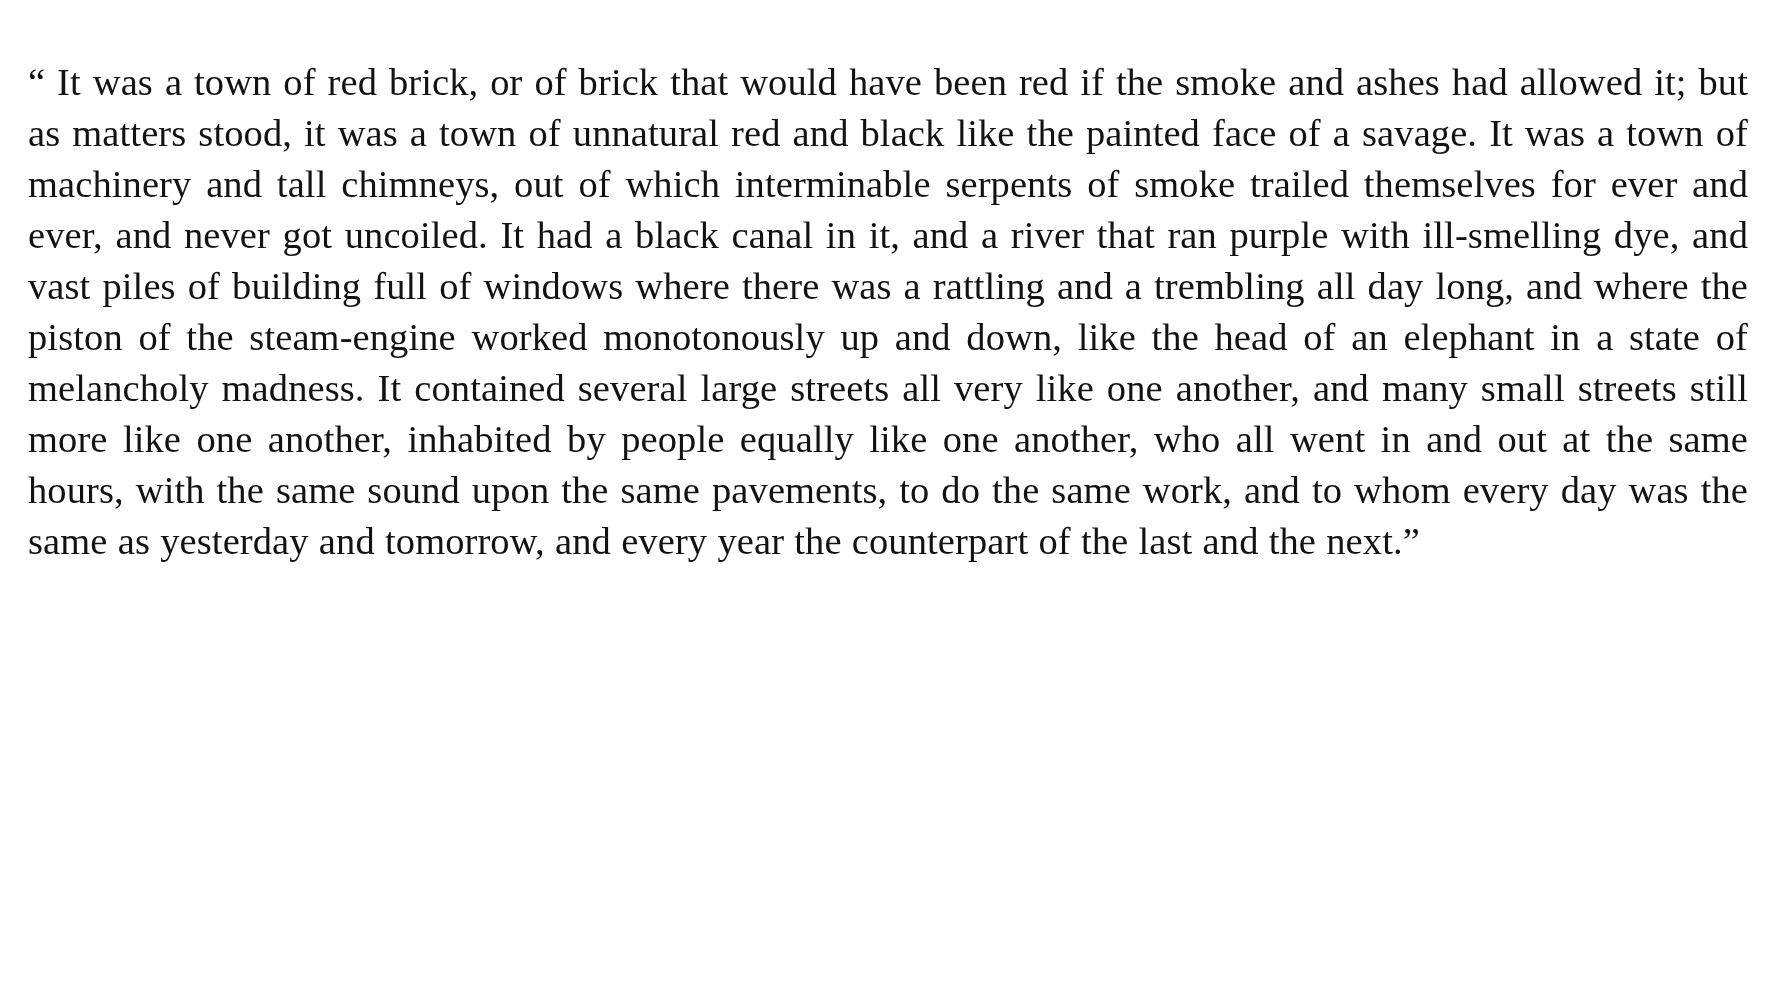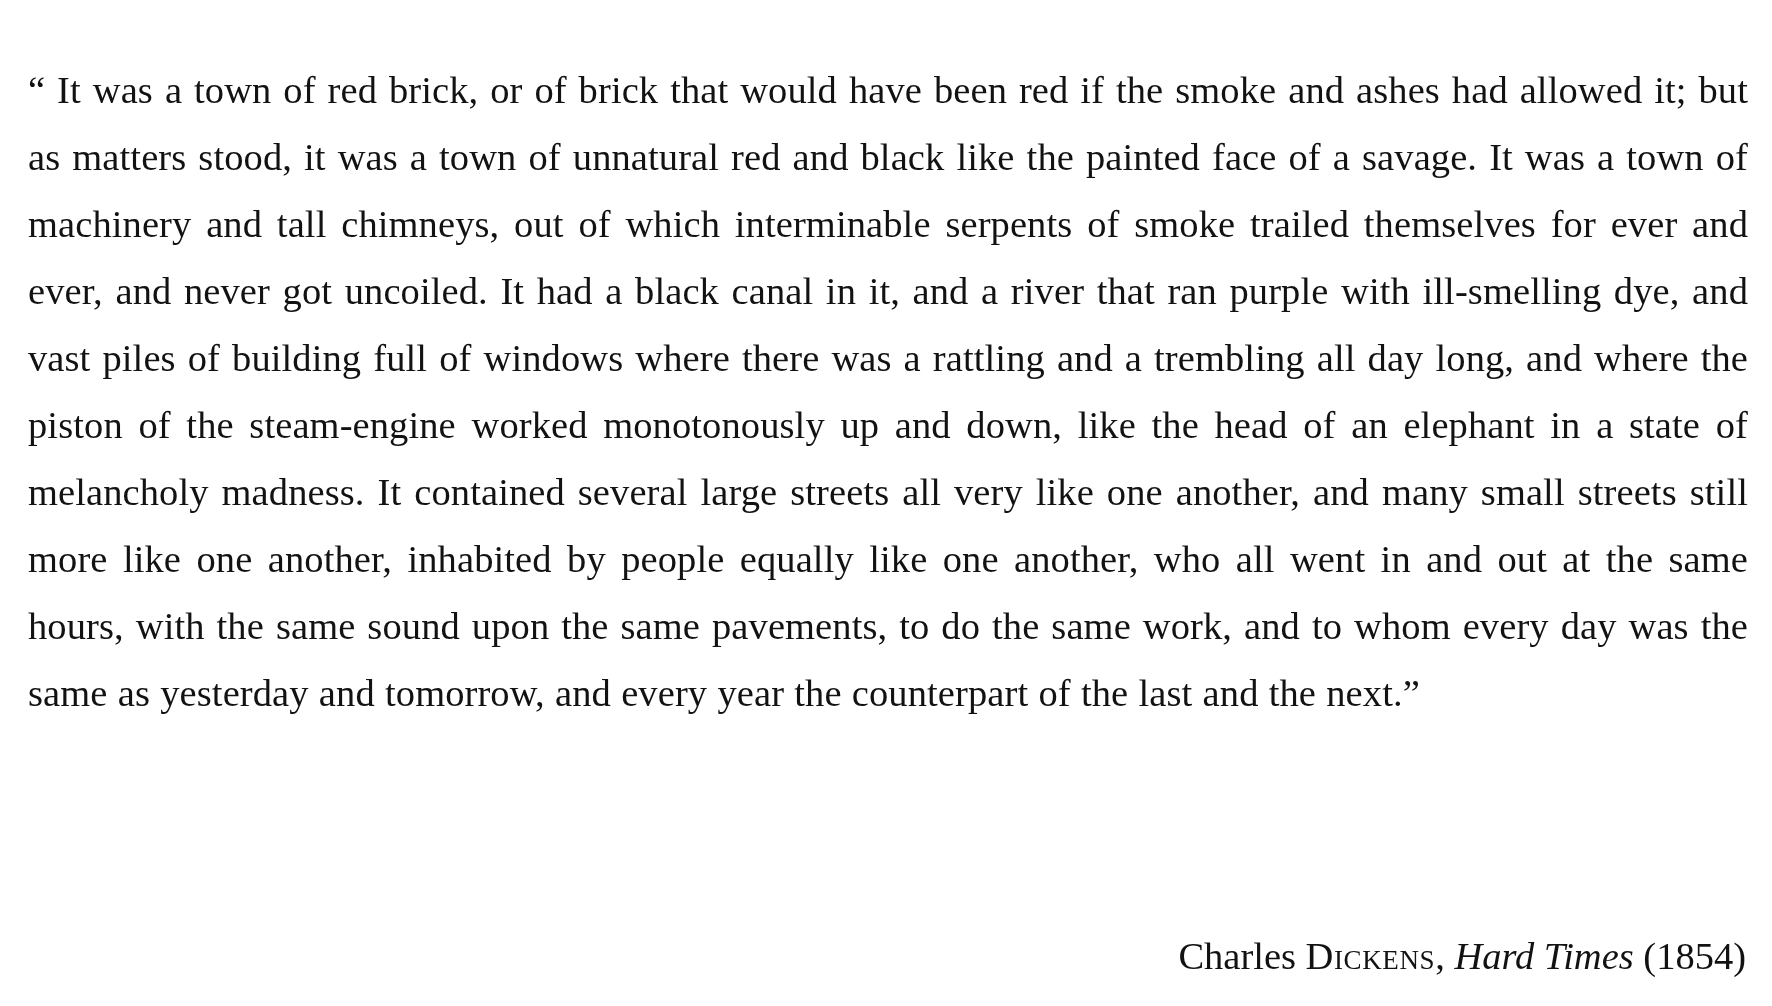--- a/index.html
+++ b/index.html
@@ -19,21 +19,21 @@
     width: 1772px;
     height: 1006px;
     padding: 18px 22px 0 28px;
     position: relative;
   }
   .quote-block {
     width: 1720px;
   }
   .quote-text {
     font-size: 38.5px;
-    line-height: 67px;
+    line-height: 51px;
     text-align: justify;
     text-justify: inter-word;
     letter-spacing: 0.1px;
     word-spacing: 0.5px;
     hyphens: none;
   }
   .attribution {
     position: absolute;
     right: 26px;
     bottom: 24px;
@@ -51,17 +51,14 @@
 </style>
 </head>
 <body>
 
 <div class="page">
 
   <div class="quote-block">
     <p class="quote-text">“ It was a town of red brick, or of brick that would have been red if the smoke and ashes had allowed it; but as matters stood, it was a town of unnatural red and black like the painted face of a savage. It was a town of machinery and tall chimneys, out of which interminable serpents of smoke trailed themselves for ever and ever, and never got uncoiled.  It had a black canal in it, and a river that ran purple with ill-smelling dye, and vast piles of building full of windows where there was a rattling and a trembling all day long, and where the piston of the steam-engine worked monotonously up and down, like the head of an elephant in a state of melancholy madness.  It contained several large streets all very like one another, and many small streets still more like one another, inhabited by people equally like one another, who all went in and out at the same hours, with the same sound upon the same pavements, to do the same work, and to whom every day was the same as yesterday and tomorrow, and every year the counterpart of the last and the next.”</p>
   </div>
 
-  <div class="attribution">
-    <span>Charles </span><span class="smallcaps">Dickens</span><span>, </span><span class="work-title">Hard Times</span><span> (1854)</span>
-  </div>
 
 </div>
 
 </body></html>

